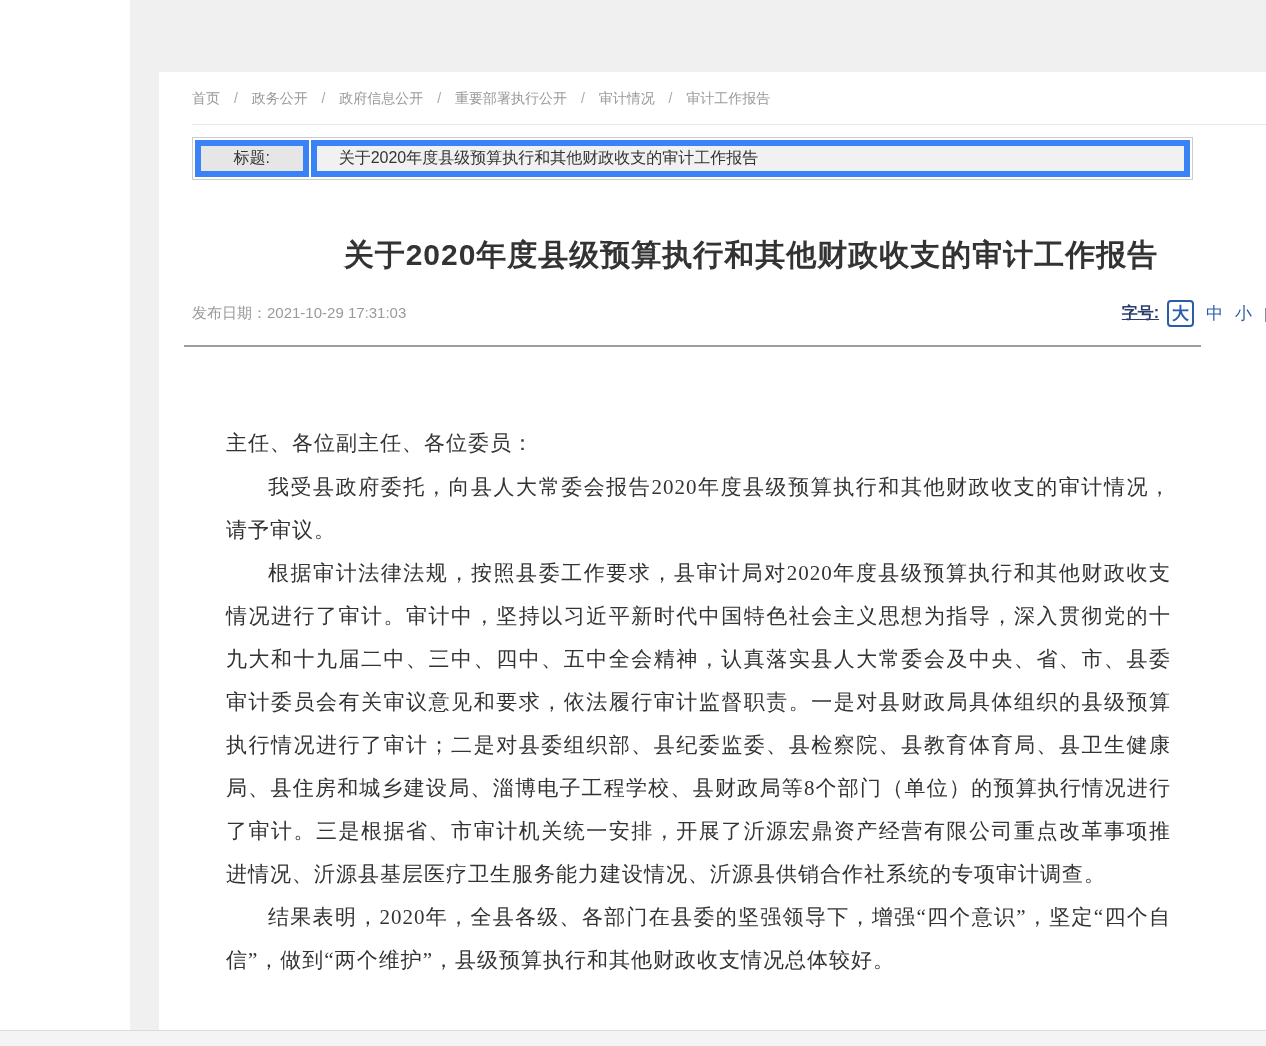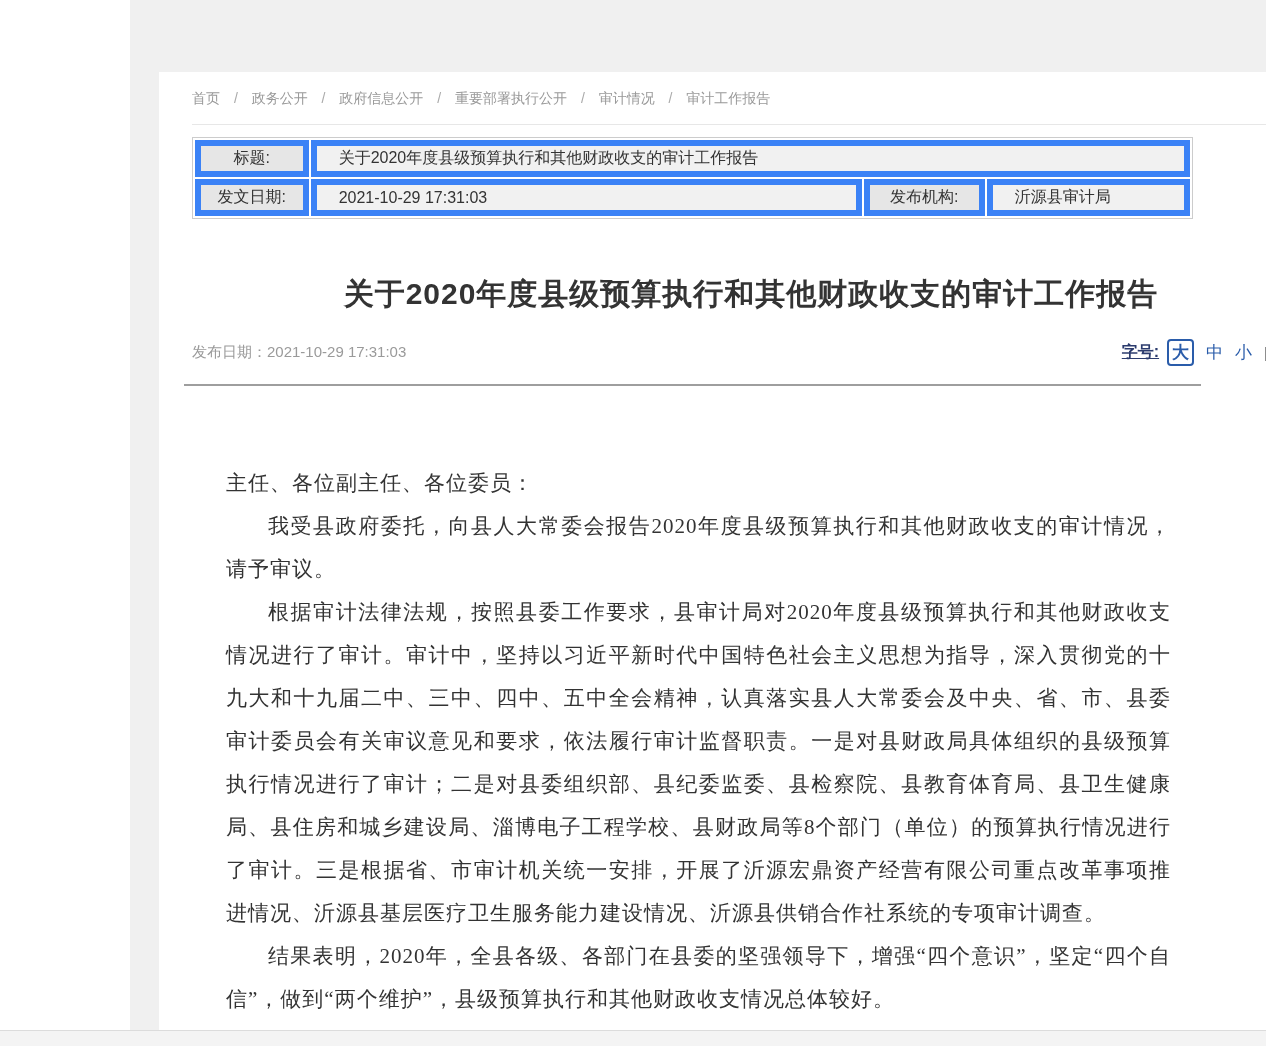--- a/index.html
+++ b/index.html
@@ -111,21 +111,21 @@
     margin-left: 34px;
     width: 945px;
     font-family: "Liberation Serif", "DejaVu Serif", serif;
     font-size: 21px;
     line-height: 43px;
     letter-spacing: 1px;
     color: #333;
     text-align: justify;
   }
   .article-body p { margin: 0; text-indent: 2em; }
-  .article-body p.salutation { text-indent: 0; }
+  .article-body p.salutation { text-indent: 0; font-family: Liberation Mono, monospace; }
 
   .footer-band {
     position: absolute; left: 0; bottom: 0;
     width: 1266px; height: 16px;
     background: #f4f4f4;
     border-top: 1px solid #dcdcdc;
     z-index: 5;
   }
 </style>
 </head>
@@ -155,26 +155,20 @@
         <col style="width:113px">
           <col style="width:548px">
           <col style="width:120px">
           <col style="width:202px">
       </colgroup>
       <tbody>
           <tr>
         <td class="lbl">标题:</td>
         <td class="val" colspan="3">关于2020年度县级预算执行和其他财政收支的审计工作报告</td>
       </tr>
-      <tr>
-        <td class="lbl">发文日期:</td>
-        <td class="val">2021-10-29 17:31:03</td>
-        <td class="lbl">发布机构:</td>
-        <td class="val">沂源县审计局</td>
-      </tr>
     </tbody>
       </table>
 
     <h1 class="article-title">关于2020年度县级预算执行和其他财政收支的审计工作报告</h1>
 
     <div class="pub-row">
       <div class="pub-date">
         <span>发布日期：</span><span>2021-10-29 17:31:03</span>
       </div>
       <div class="font-controls">

